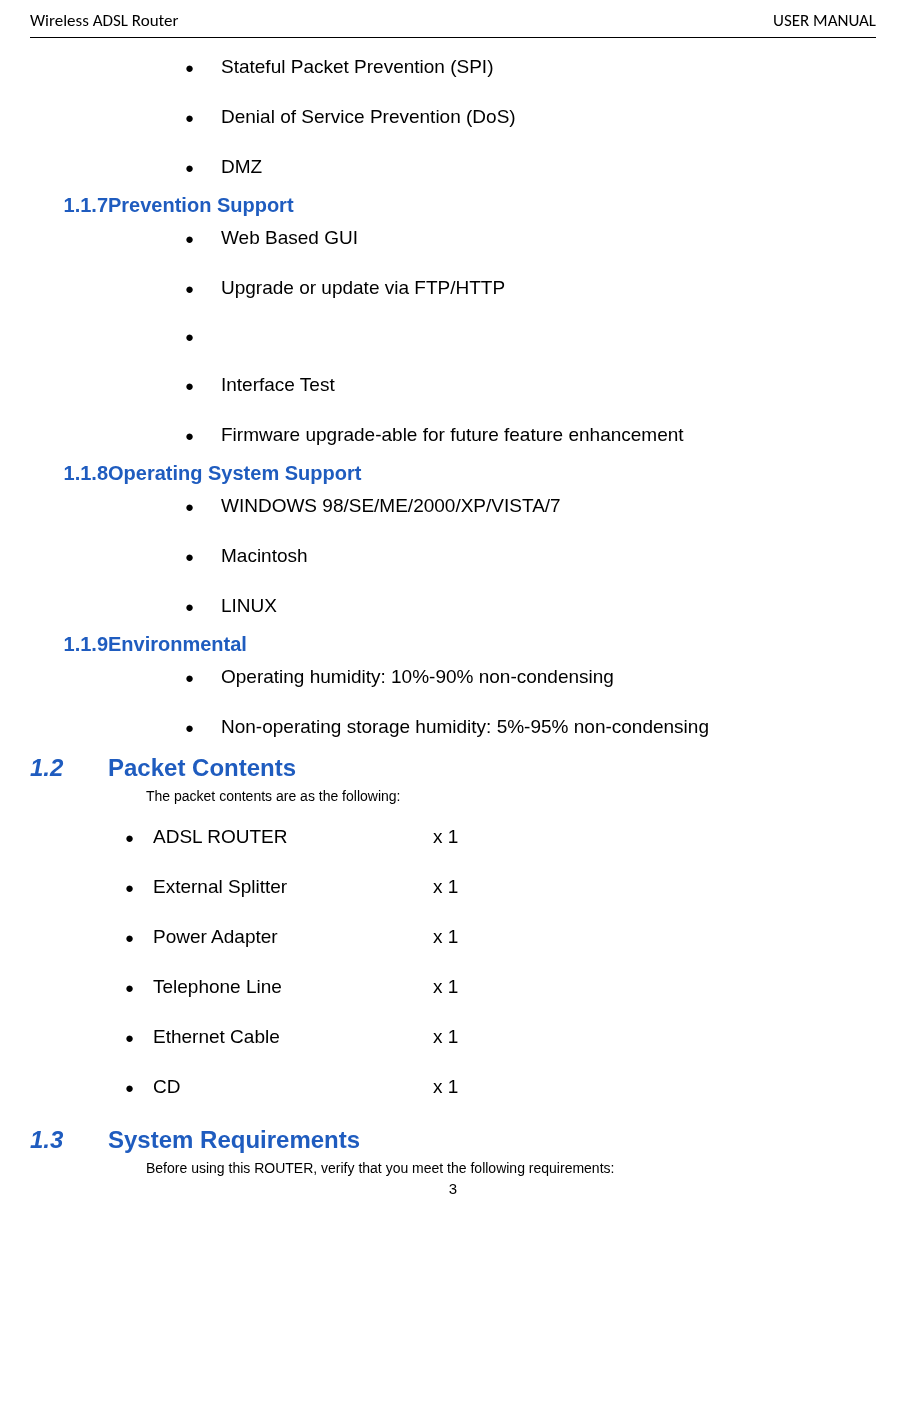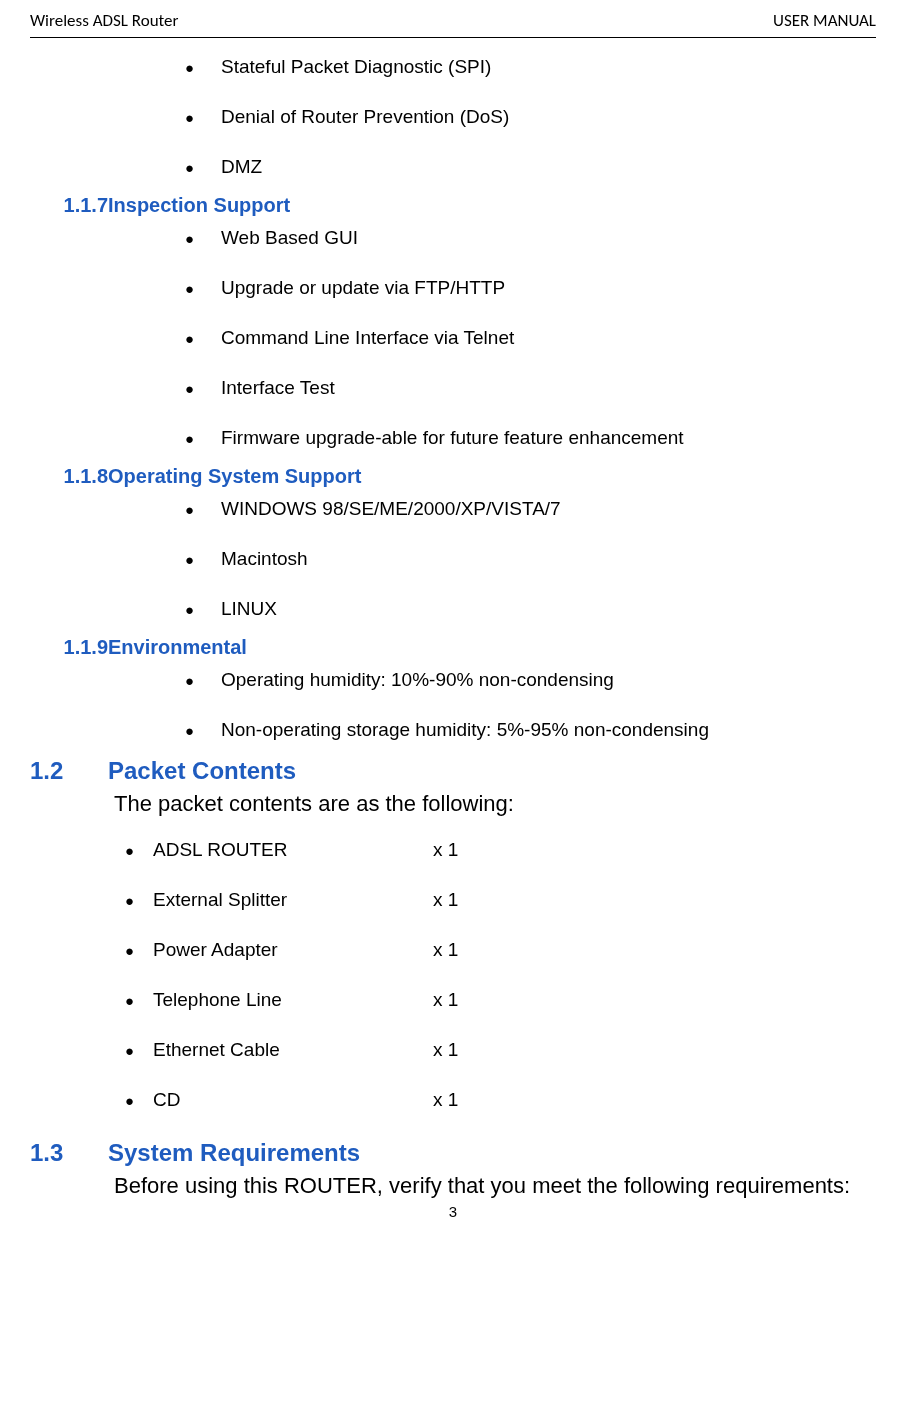--- a/index.html
+++ b/index.html
@@ -53,24 +53,25 @@
   .major-heading {
     color: #1F5CBF;
     font-weight: bold;
     font-size: 24px;
     margin-bottom: 6px;
     margin-top: 10px;
   }
   .major-heading .num {
     display: inline-block;
     width: 78px;
+    font-style: italic;
   }
   .body-text {
-    margin-left: 84px;
-    font-size: 22px;
+    margin-left: 116px;
+    font-size: 14px;
     margin-bottom: 22px;
   }
   .contents-list {
     margin-left: 95px;
   }
   .contents-row {
     display: flex;
     align-items: baseline;
     margin-bottom: 28px;
     font-size: 19px;
@@ -98,47 +99,46 @@
 <div class="page">
 
   <div class="header">
     <span>Wireless ADSL Router</span>
     <span>USER MANUAL</span>
   </div>
 
   <div class="bullet-list">
     <div class="bullet-row">
       <span class="bullet-dot">●</span>
-      <span>Stateful Packet Diagnostic (SPI)</span>
+      <span>Stateful Packet Prevention (SPI)</span>
     </div>
     <div class="bullet-row">
       <span class="bullet-dot">●</span>
-      <span>Denial of Router Prevention (DoS)</span>
+      <span>Denial of Service Prevention (DoS)</span>
     </div>
     <div class="bullet-row">
       <span class="bullet-dot">●</span>
       <span>DMZ</span>
     </div>
   </div>
 
   <div class="section-heading">
-    <span class="num">1.1.7</span><span>Inspection Support</span>
+    <span class="num">1.1.7</span><span>Prevention Support</span>
   </div>
   <div class="bullet-list">
     <div class="bullet-row">
         <span class="bullet-dot">●</span>
         <span>Web Based GUI</span>
       </div>
     <div class="bullet-row">
         <span class="bullet-dot">●</span>
         <span>Upgrade or update via FTP/HTTP</span>
       </div>
     <div class="bullet-row">
         <span class="bullet-dot">●</span>
-        <span>Command Line Interface via Telnet</span>
       </div>
     <div class="bullet-row">
         <span class="bullet-dot">●</span>
         <span>Interface Test</span>
       </div>
     <div class="bullet-row">
         <span class="bullet-dot">●</span>
         <span>Firmware upgrade-able for future feature enhancement</span>
       </div>
   </div>

